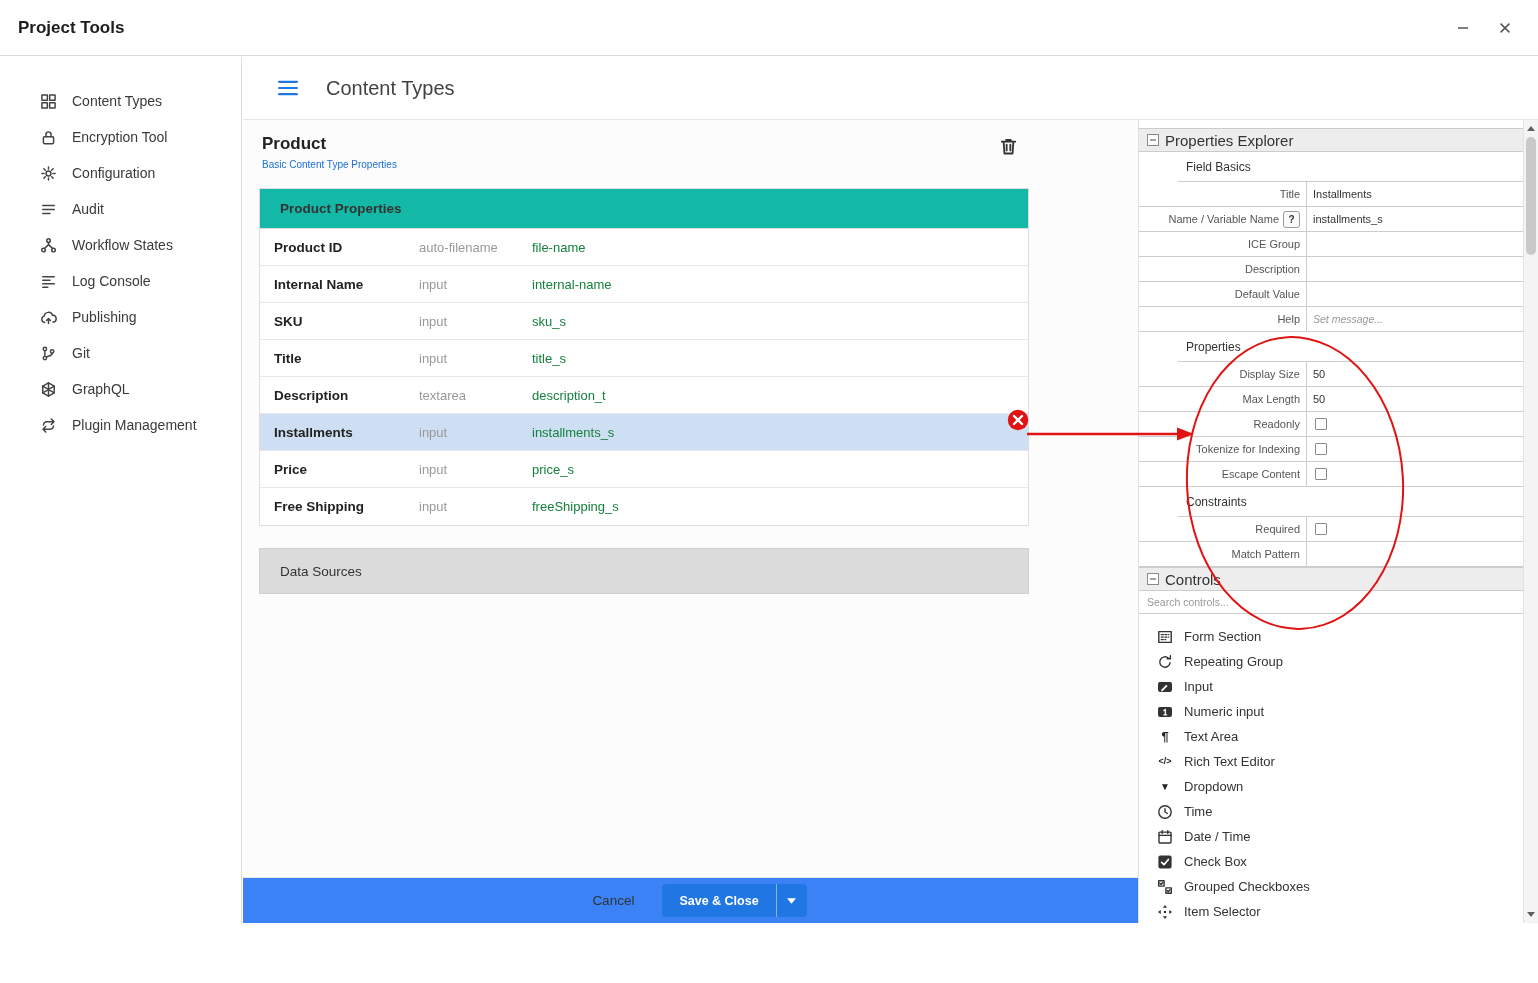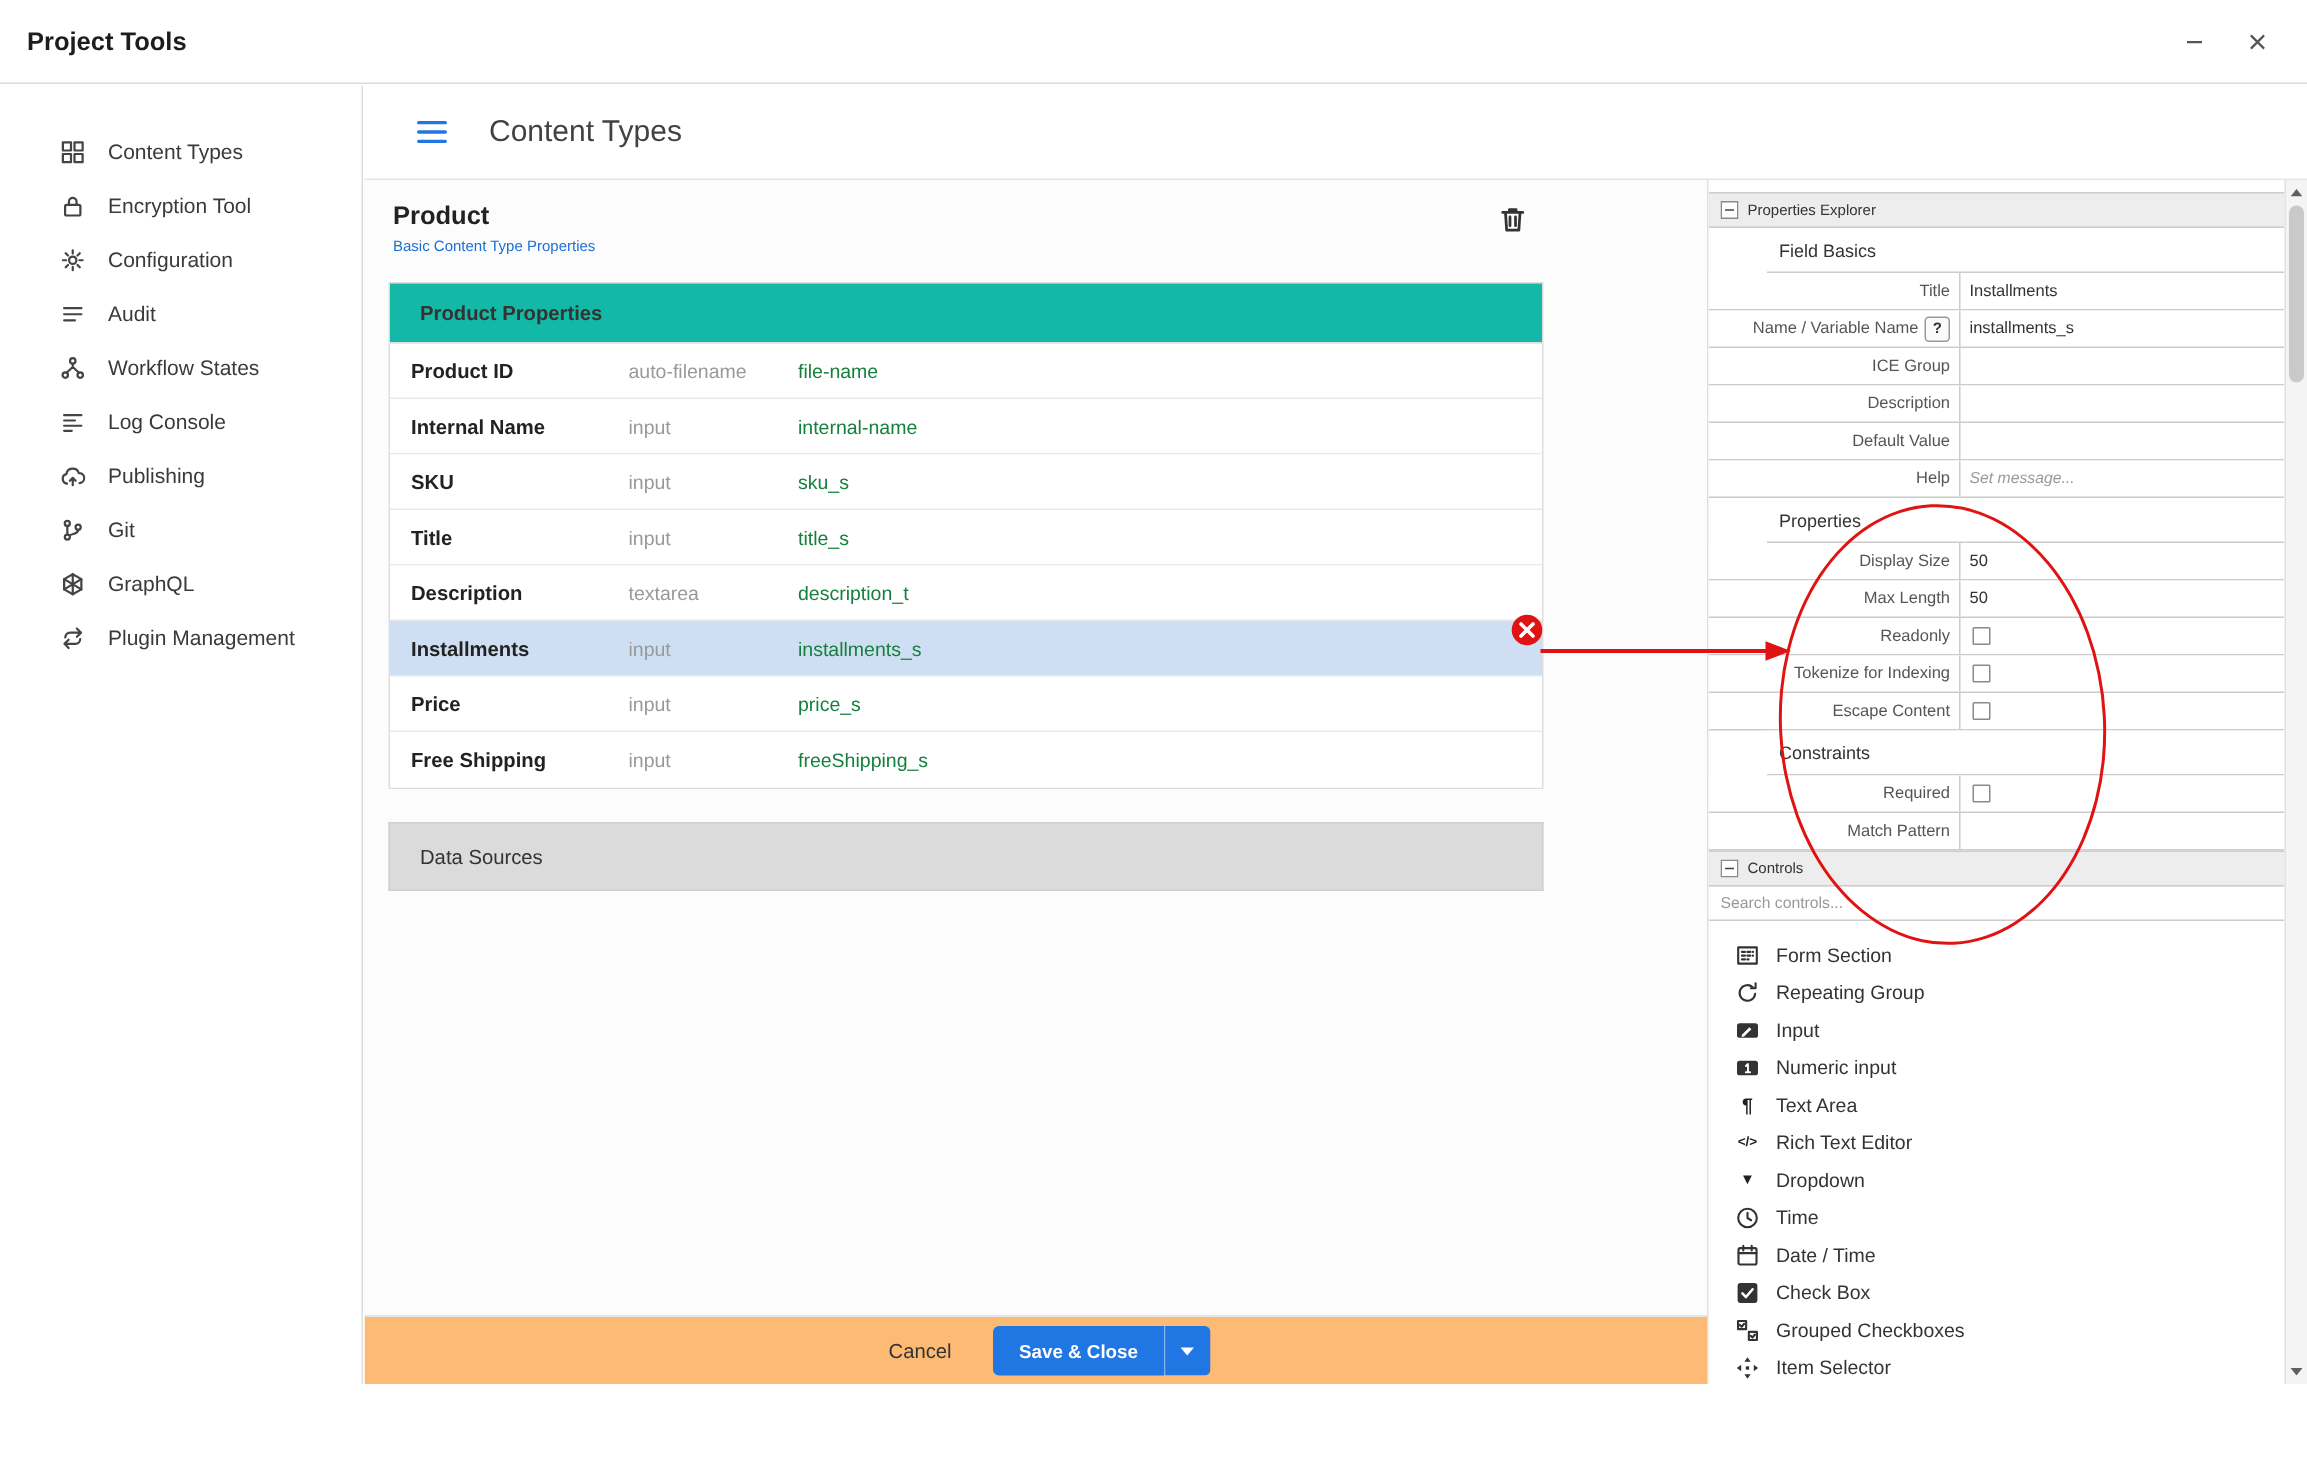--- a/index.html
+++ b/index.html
@@ -78,21 +78,21 @@
 
   .data-sources {
     position: absolute; left: 16px; top: 428px; width: 770px; height: 46px;
     background: #dbdbdb; border: 1px solid #cfcfcf;
     display: flex; align-items: center; padding-left: 20px;
     font-weight: 400; font-size: 13.5px; color: #333; cursor: pointer;
   }
 
   .canvas-footer {
     position: absolute; left: 0; right: 0; bottom: 0; height: 46px;
-    background: #fdba74; border-top: 1px solid #e7e7e7;
+    background: #3b82f6; border-top: 1px solid #e7e7e7;
     display: flex; align-items: center; justify-content: center; gap: 22px; padding-left: 12px;
   }
   .cancel-btn { background: none; border: none; font-size: 13.5px; color: #333; cursor: pointer; font-family: inherit; }
   .save-split { display: flex; height: 33px; }
   .save-main {
     background: var(--accent-blue, #2077e4); color: #fff; border: none;
     font-weight: 700; font-size: 12.5px; padding: 0 17px;
     border-radius: 4px 0 0 4px; cursor: pointer; font-family: inherit;
   }
   .save-caret {
@@ -103,21 +103,21 @@
   .ic-caret { width: 9px; height: 6px; }
 
   
   .rpanel {
     position: absolute; left: 1138px; top: 120px; width: 385px; bottom: 0;
     background: #fff; border-left: 1px solid #e0e0e0; overflow: hidden;
   }
   .panel-bar {
     height: 24px; background: #ededed; border-top: 1px solid #ccc; border-bottom: 1px solid #ccc;
     display: flex; align-items: center; gap: 6px; padding-left: 8px;
-    font-size: 10px; color: #333; cursor: pointer;
+    font-size: 15px; color: #333; cursor: pointer;
   }
   .panel-bar.first { margin-top: 8px; }
   .ic-collapse { width: 12px; height: 12px; }
 
   .prow { display: flex; align-items: stretch; min-height: 25px; border-bottom: 1px solid #ccc; background: #fff; }
   .p-section { display: none; align-items: center; width: 100%; padding-left: 8px; font-size: 12px; color: #333; }
   .prow.is-section { min-height: 30px; margin-left: 39px; }
   .prow.is-section .p-section { display: flex; }
   .p-label-cell {
     flex: 0 0 168px; border-right: 1px solid #ccc;

